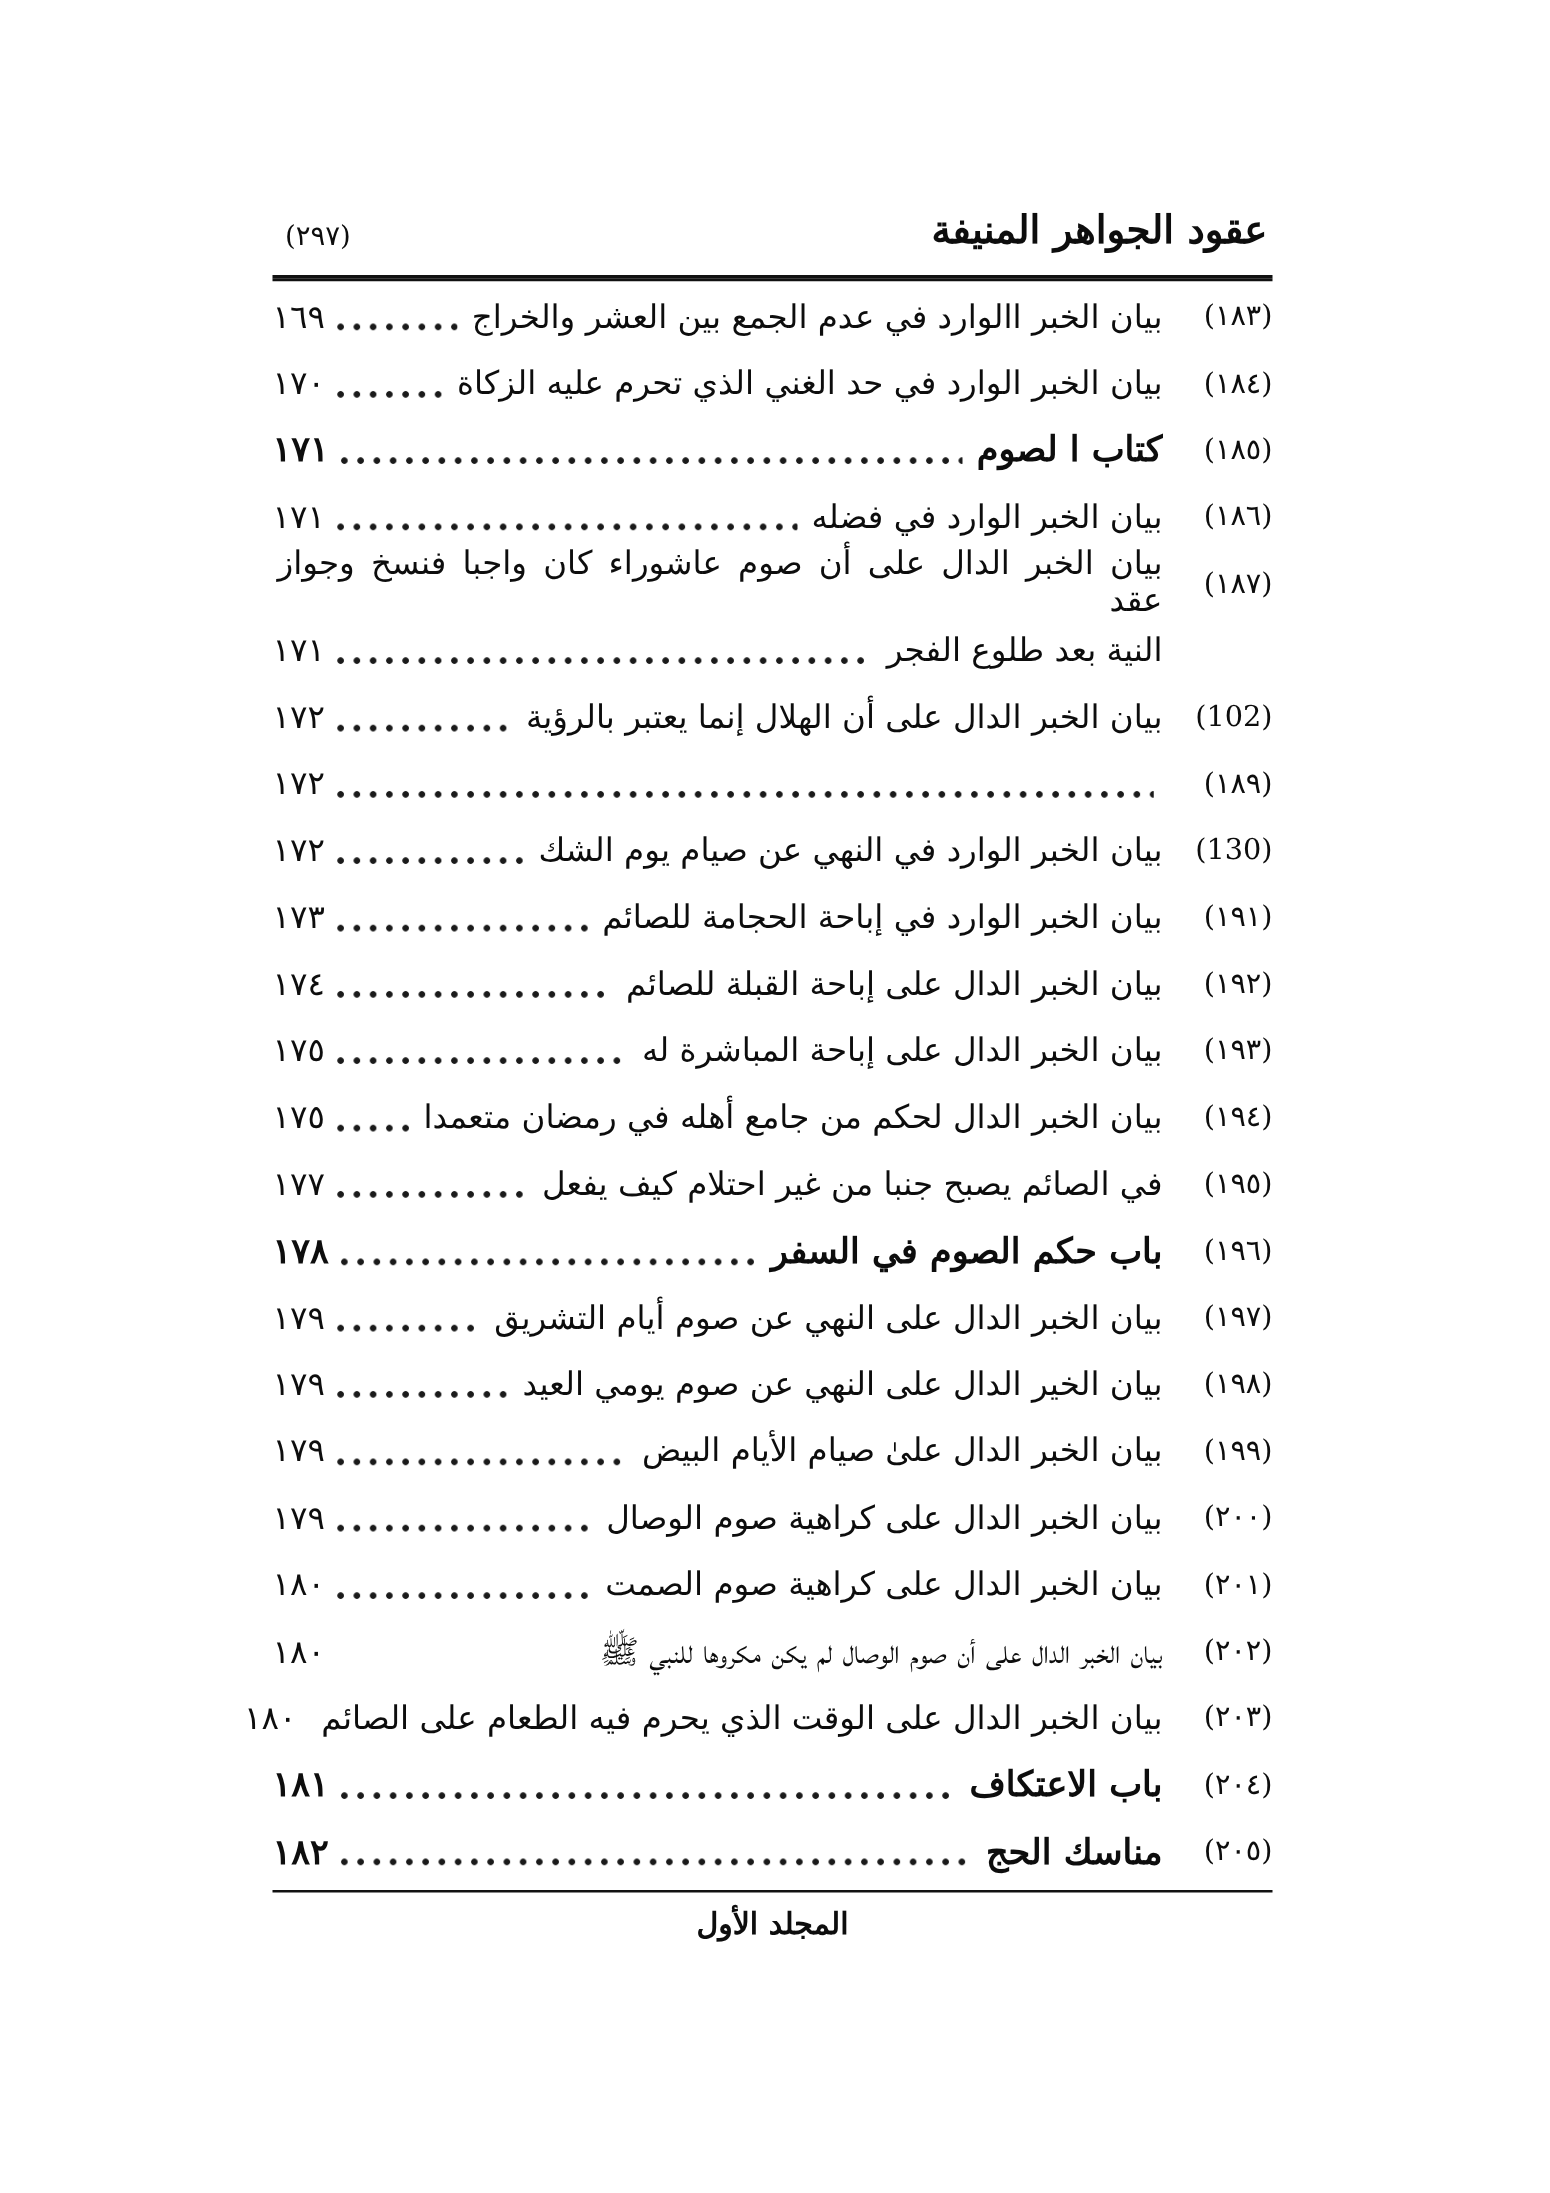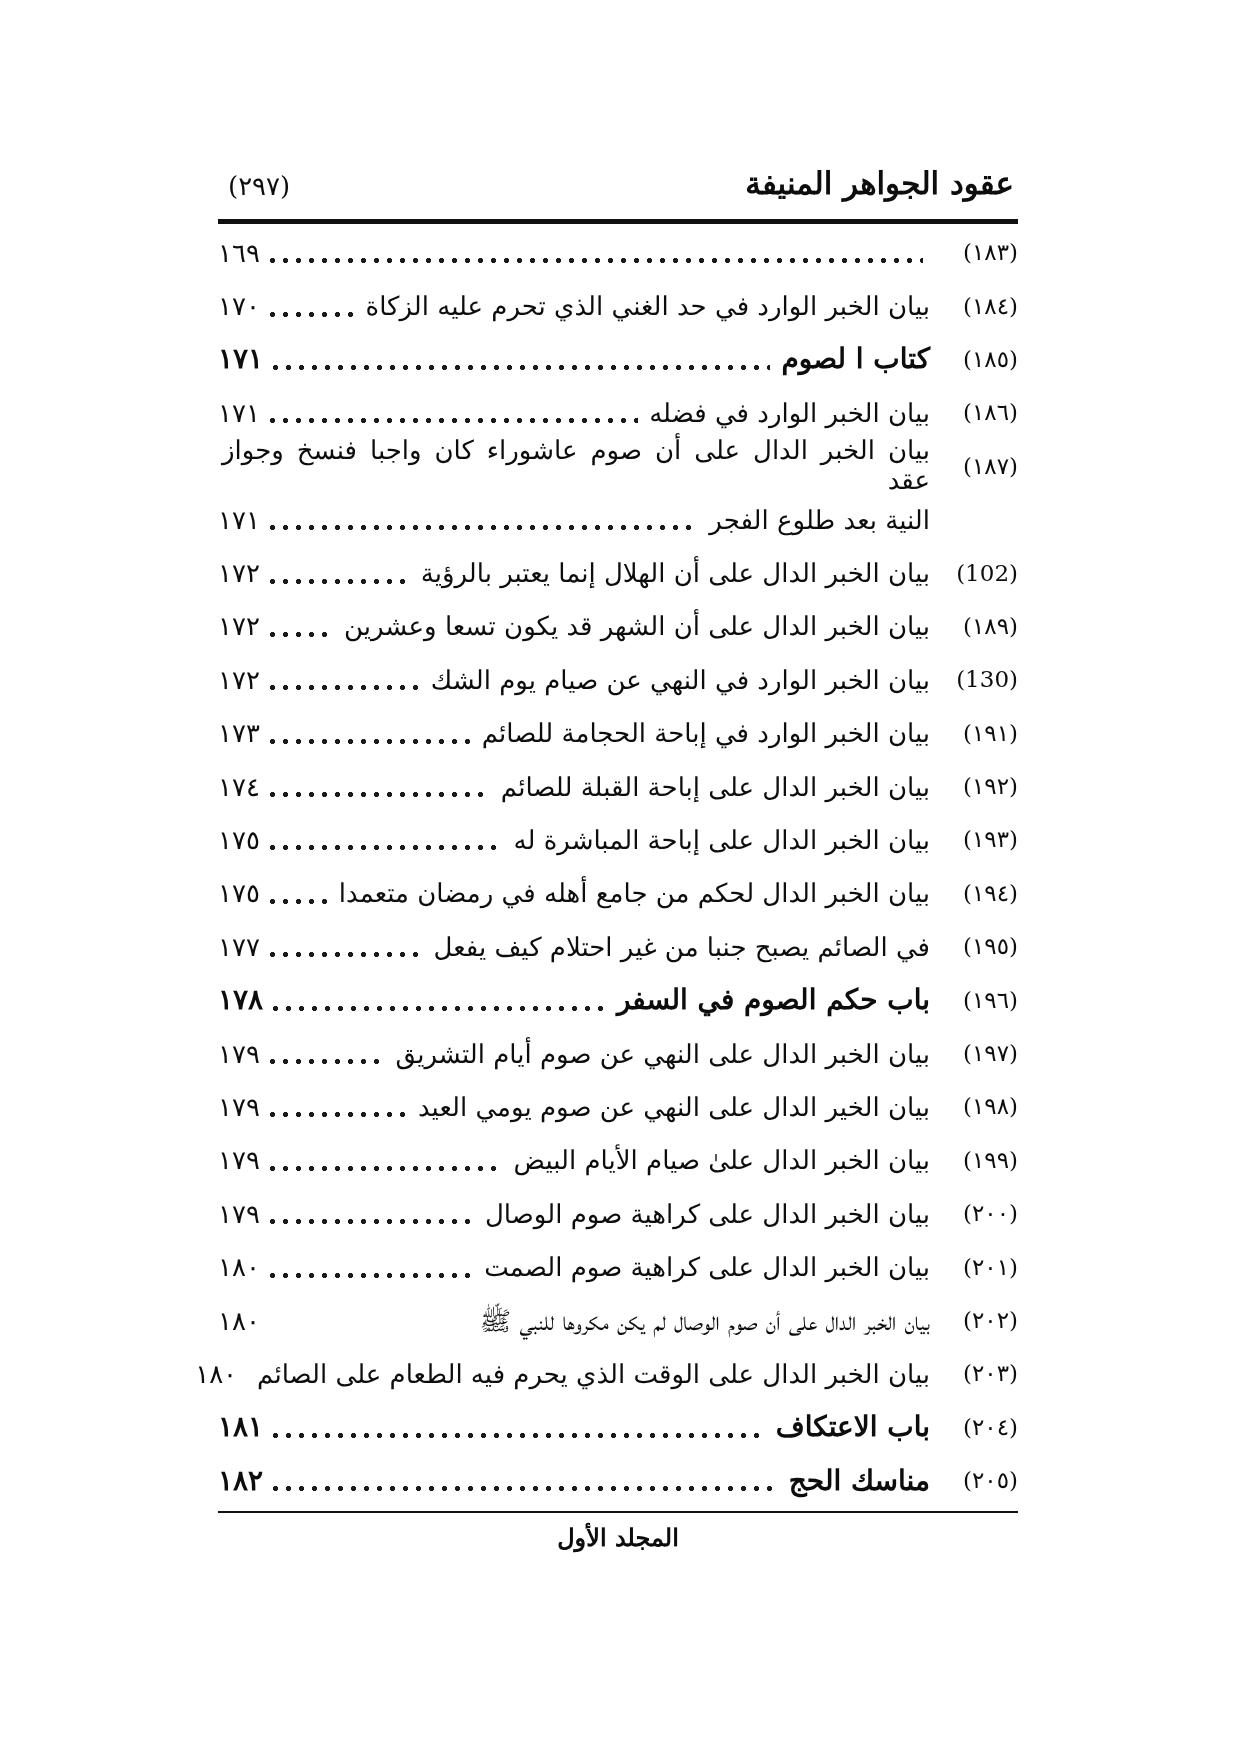--- a/index.html
+++ b/index.html
@@ -31,21 +31,21 @@
     align-items: flex-end;
     padding: 0 4px;
   }
   .book-title {
     font-size: 31px;
     font-weight: bold;
     letter-spacing: 0.5px;
     margin-left: 24px;
   }
   .page-num {
-    font-size: 26px;
+    font-size: 22px;
     padding-left: 6px;
   }
   .header-rule {
     margin-top: 18px;
     height: 5px;
     border-top: 3px solid #111;
     border-bottom: 2px solid #111;
   }
 
   
@@ -116,20 +116,21 @@
     <div class="page-header">
       <span class="book-title">عقود الجواهر المنيفة</span>
       <span class="page-num">(٢٩٧)</span>
     </div>
 
     <div class="header-rule"></div>
 
     <div class="toc" id="toc">
         <div class="row">
     <span class="num">(١٨٣)</span>
+    <span class="title">بيان الخبر االوارد في عدم الجمع بين العشر والخراج</span>
     <span class="dots"></span>
     <span class="page-ref">١٦٩</span>
   </div>
         <div class="row">
     <span class="num">(١٨٤)</span>
     <span class="title">بيان الخبر الوارد في حد الغني الذي تحرم عليه الزكاة</span>
     <span class="dots"></span>
     <span class="page-ref">١٧٠</span>
   </div>
         <div class="row bold">
@@ -156,21 +157,20 @@
     <span class="page-ref">١٧١</span>
   </div>
         <div class="row">
     <span class="num">(102)</span>
     <span class="title">بيان الخبر الدال على أن الهلال إنما يعتبر بالرؤية</span>
     <span class="dots"></span>
     <span class="page-ref">١٧٢</span>
   </div>
         <div class="row">
     <span class="num">(١٨٩)</span>
-    <span class="title">بيان الخبر الدال على أن الشهر قد يكون تسعا وعشرين</span>
     <span class="dots"></span>
     <span class="page-ref">١٧٢</span>
   </div>
         <div class="row">
     <span class="num">(130)</span>
     <span class="title">بيان الخبر الوارد في النهي عن صيام يوم الشك</span>
     <span class="dots"></span>
     <span class="page-ref">١٧٢</span>
   </div>
         <div class="row">

